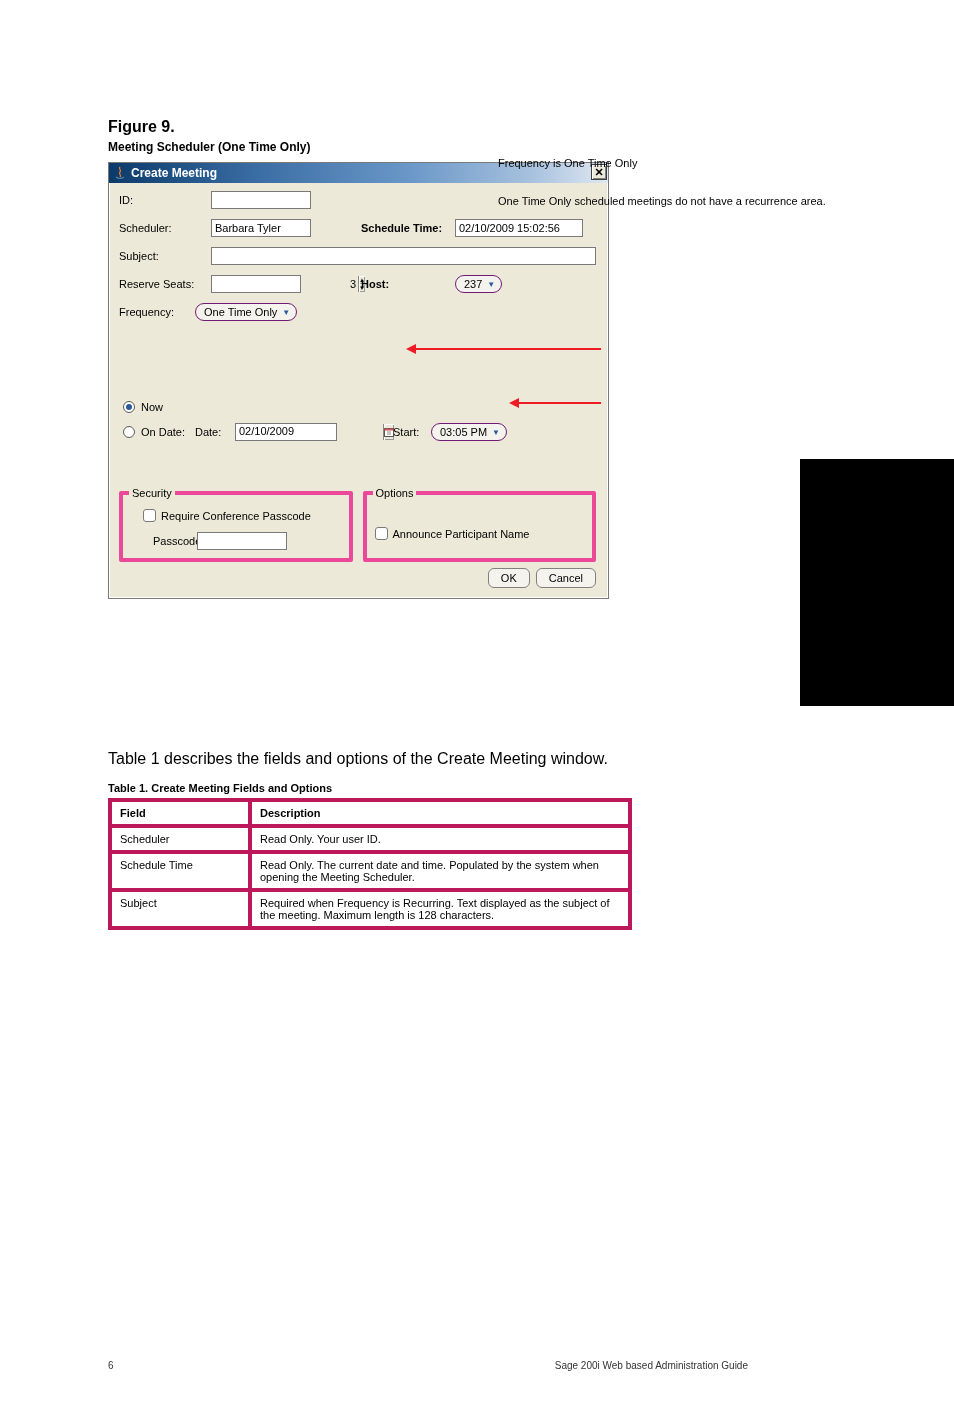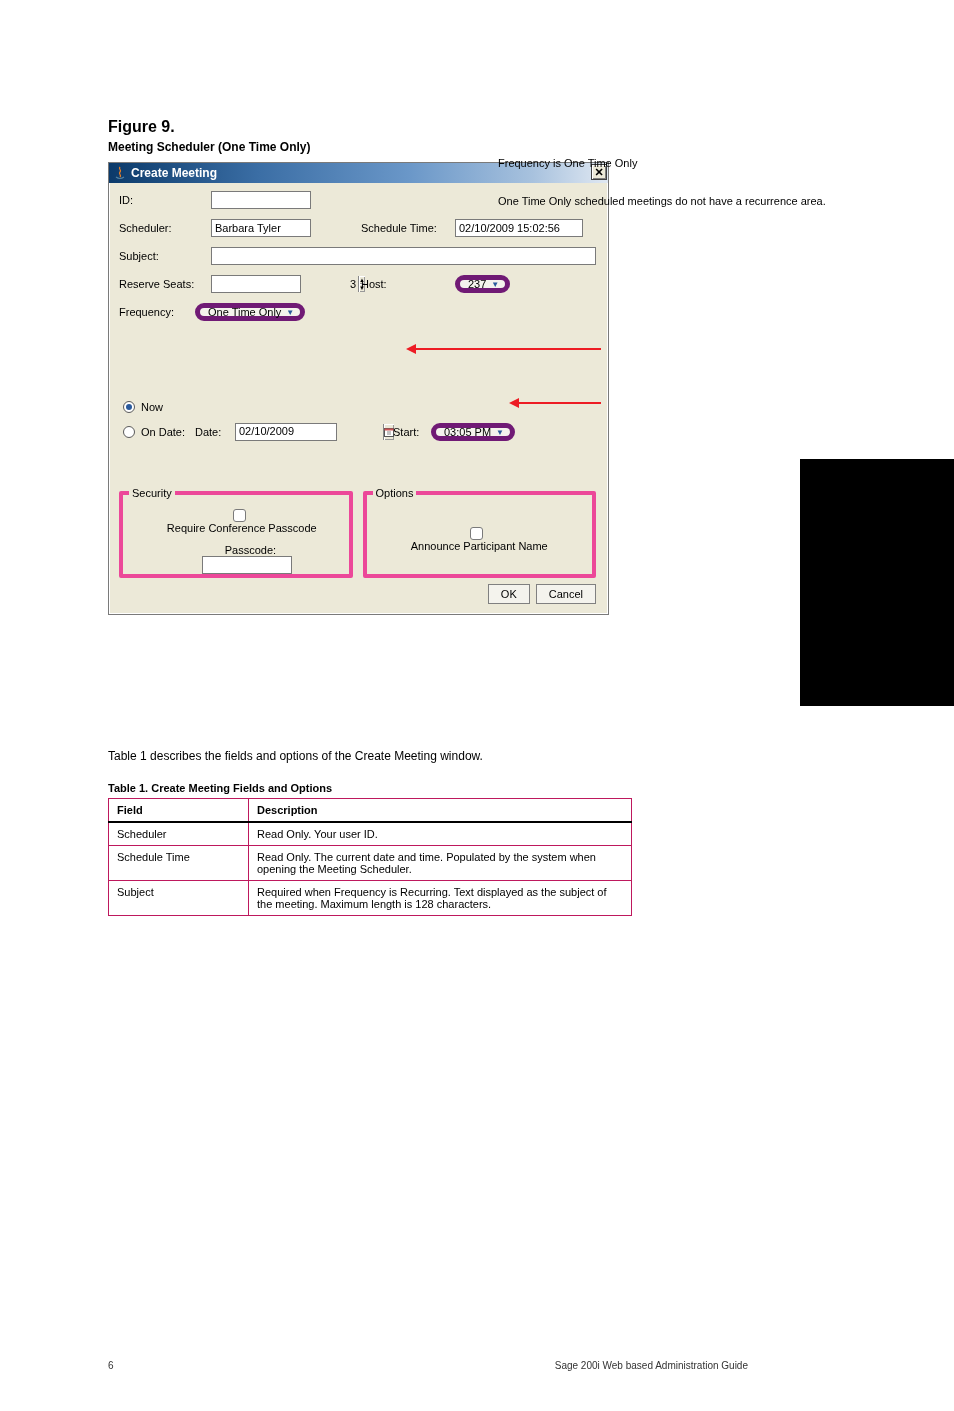--- a/index.html
+++ b/index.html
@@ -98,20 +98,21 @@
     margin-bottom: 10px;
   }
   .lbl {
     width: 92px;
     font-size: 11px;
   }
   .lbl2 {
     width: 94px;
     font-size: 11px;
     text-align: left;
+    font-weight: bold;
   }
   .txt-input {
     height: 18px;
     border: 1px solid #7a7a7a;
     background: #fff;
     font-size: 11px;
     padding: 0 3px;
   }
   .readonly {
     background: #fff;
@@ -147,21 +148,21 @@
     text-align: center;
     line-height: 8px;
     cursor: pointer;
     box-shadow: inset 1px 1px 0 #fff, inset -1px -1px 0 #999;
   }
   .pill {
     display: inline-flex;
     align-items: center;
     height: 18px;
     background: #f4f3ed;
-    border: 5px solid #701a75;
+    border: 1px solid #701a75;
     border-radius: 9px;
     padding: 0 6px 0 8px;
     font-size: 11px;
     cursor: pointer;
   }
   .pill .caret {
     margin-left: 5px;
     font-size: 8px;
     color: #2a5a9c;
   }
@@ -255,28 +256,27 @@
     border-radius: 3px;
     background: #fff;
     margin-right: 5px;
     flex-shrink: 0;
     cursor: pointer;
   }
   .check-row {
     display: flex;
     align-items: center;
     margin-bottom: 10px;
-    flex-direction: column;
   }
   .btn {
     height: 20px;
     padding: 0 12px;
     background: #f4f3ed;
     border: 1px solid #808080;
-    border-radius: 0;
+    border-radius: 6px;
     font-size: 11px;
     cursor: pointer;
     display: inline-flex;
     align-items: center;
     justify-content: center;
   }
   .button-row {
     display: flex;
     justify-content: flex-end;
     gap: 6px;
@@ -308,35 +308,35 @@
     text-align: center;
   }
   .arrow-text1 { left: 498px; top: 157px; }
   .arrow-text2 { left: 498px; top: 195px; width: 280px; }
 
   
   .intro-text {
     position: absolute;
     left: 108px;
     top: 748px;
-    font-size: 12px;
+    font-size: 16px;
     line-height: 1.4;
   }
 
   
   .tbl {
     position: absolute;
     left: 108px;
     top: 782px;
     width: 524px;
     border-collapse: collapse;
     font-size: 11px;
   }
   .tbl th, .tbl td {
-    border: 1px solid #be185d;
+    border: 4px solid #be185d;
     padding: 5px 8px;
     text-align: left;
     vertical-align: top;
   }
   .tbl thead th {
     font-weight: bold;
     background: #fff;
   }
   .tbl thead tr { border-bottom: 2px solid #000; }
   .col1 { width: 140px; }

